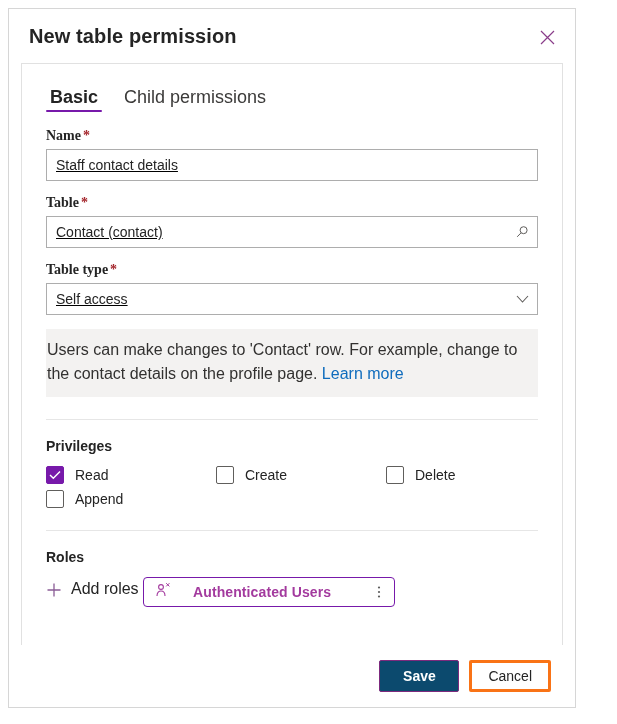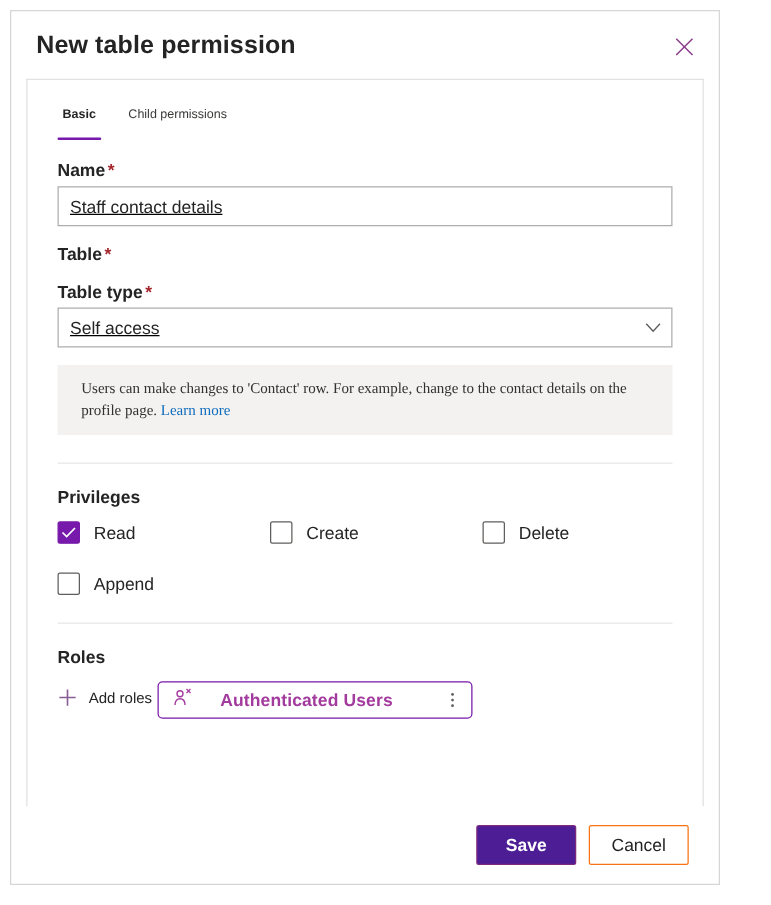--- a/index.html
+++ b/index.html
@@ -72,23 +72,23 @@
   
   .tabs {
     display: flex;
     gap: 18px;
     align-items: flex-end;
     height: 34px;
     margin-bottom: 16px;
   }
   .tab {
     position: relative;
-    font-size: 10px;
+    font-size: 18px;
     color: #3b3a39;
-    padding: 0 4px 15px 4px;
+    padding: 0 4px 4px 4px;
     cursor: pointer;
     white-space: nowrap;
   }
   .tab.active {
     font-weight: 600;
     color: #242424;
   }
   .tab.active::after {
     content: "";
     position: absolute;
@@ -101,20 +101,21 @@
   }
 
   
   .field { margin-bottom: 14px; }
   .field-label {
     font-size: 14px;
     font-weight: 600;
     color: #242424;
     margin-bottom: 5px;
     display: block;
+    font-family: Liberation Serif, serif;
   }
   .req { color: #a4262c; font-weight: 600; margin-left: 2px; }
 
   .input-wrap {
     position: relative;
     height: 32px;
     border: 1px solid #adadad;
     background: #fff;
     box-sizing: border-box;
     display: flex;
@@ -138,26 +139,25 @@
     height: 100%;
     display: flex;
     align-items: center;
     justify-content: center;
     cursor: pointer;
   }
 
   
   .info-box {
     background: #f3f2f1;
-    padding: 9px 12px 11px 19px;
-    font-size: 12px;
+    padding: 9px 12px 11px 1px;
+    font-size: 16px;
     line-height: 1.5;
     color: #323130;
     margin-bottom: 4px;
-    font-family: Liberation Serif, serif;
   }
   .info-box a {
     color: #0f6cbd;
     text-decoration: none;
   }
 
   .divider {
     height: 1px;
     background: #e6e6e6;
     margin: 22px 0 0 0;
@@ -168,21 +168,21 @@
     font-size: 14px;
     font-weight: 600;
     color: #242424;
     margin: 18px 0 12px 0;
   }
 
   
   .priv-grid {
     display: grid;
     grid-template-columns: 170px 170px 1fr;
-    row-gap: 23px;
+    row-gap: 6px;
     text-align: center;
   }
   .cbx-item {
     display: flex;
     align-items: center;
     gap: 11px;
     cursor: pointer;
     font-size: 14px;
     color: #242424;
   }
@@ -201,23 +201,23 @@
   .cbx.checked {
     background: #7719aa;
     border-color: #7719aa;
   }
   .cbx svg { display: none; }
   .cbx.checked svg { display: block; }
 
   
   .add-link {
     display: inline-flex;
-    align-items: center;
+    align-items: flex-end;
     gap: 9px;
-    font-size: 12px;
+    font-size: 16px;
     color: #242424;
     cursor: pointer;
     margin-bottom: 13px;
   }
   .plus-icon {
     width: 16px;
     height: 16px;
     display: block;
   }
   .role-pill {
@@ -270,28 +270,28 @@
     min-width: 80px;
     padding: 0 16px;
     font-size: 14px;
     font-weight: 600;
     border-radius: 2px;
     cursor: pointer;
     font-family: "Liberation Sans", sans-serif;
     box-sizing: border-box;
   }
   .btn-primary {
-    background: #4c1d95;
+    background: #0c4a6e;
     color: #ffffff;
     border: 1px solid #7d2a7d;
   }
   .btn-secondary {
     background: #ffffff;
     color: #242424;
-    border: 1px solid #f97316;
+    border: 3px solid #f97316;
     font-weight: 400;
   }
 </style>
 </head>
 <body>
 
 <div class="panel">
 
   <div class="panel-header">
     <div class="panel-title">New table permission</div>
@@ -315,20 +315,29 @@
       <div class="field">
         <label class="field-label"><span>Name</span><span class="req">*</span></label>
         <div class="input-wrap">
           <input type="text" value="Staff contact details" style="">
         </div>
       </div>
 
       
       <div class="field">
         <label class="field-label"><span>Table</span><span class="req">*</span></label>
+        <div class="input-wrap">
+          <input type="text" value="Contact (contact)" style="">
+          <span class="input-icon">
+            <svg width="14" height="14" viewBox="0 0 14 14" aria-hidden="true">
+              <circle cx="8.6" cy="5.2" r="3.5" fill="none" stroke="#605e5c" stroke-width="1"></circle>
+              <path d="M6.1 7.8 L2.2 11.8" stroke="#605e5c" stroke-width="1" fill="none"></path>
+            </svg>
+          </span>
+        </div>
       </div>
 
       
       <div class="field">
         <label class="field-label"><span>Table type</span><span class="req">*</span></label>
         <div class="input-wrap">
           <input type="text" readonly="" value="Self access" style="">
           <span class="input-icon">
             <svg width="13" height="9" viewBox="0 0 13 9" aria-hidden="true">
               <path d="M1 1 L6.5 7 L12 1" stroke="#605e5c" stroke-width="1.1" fill="none"></path>

